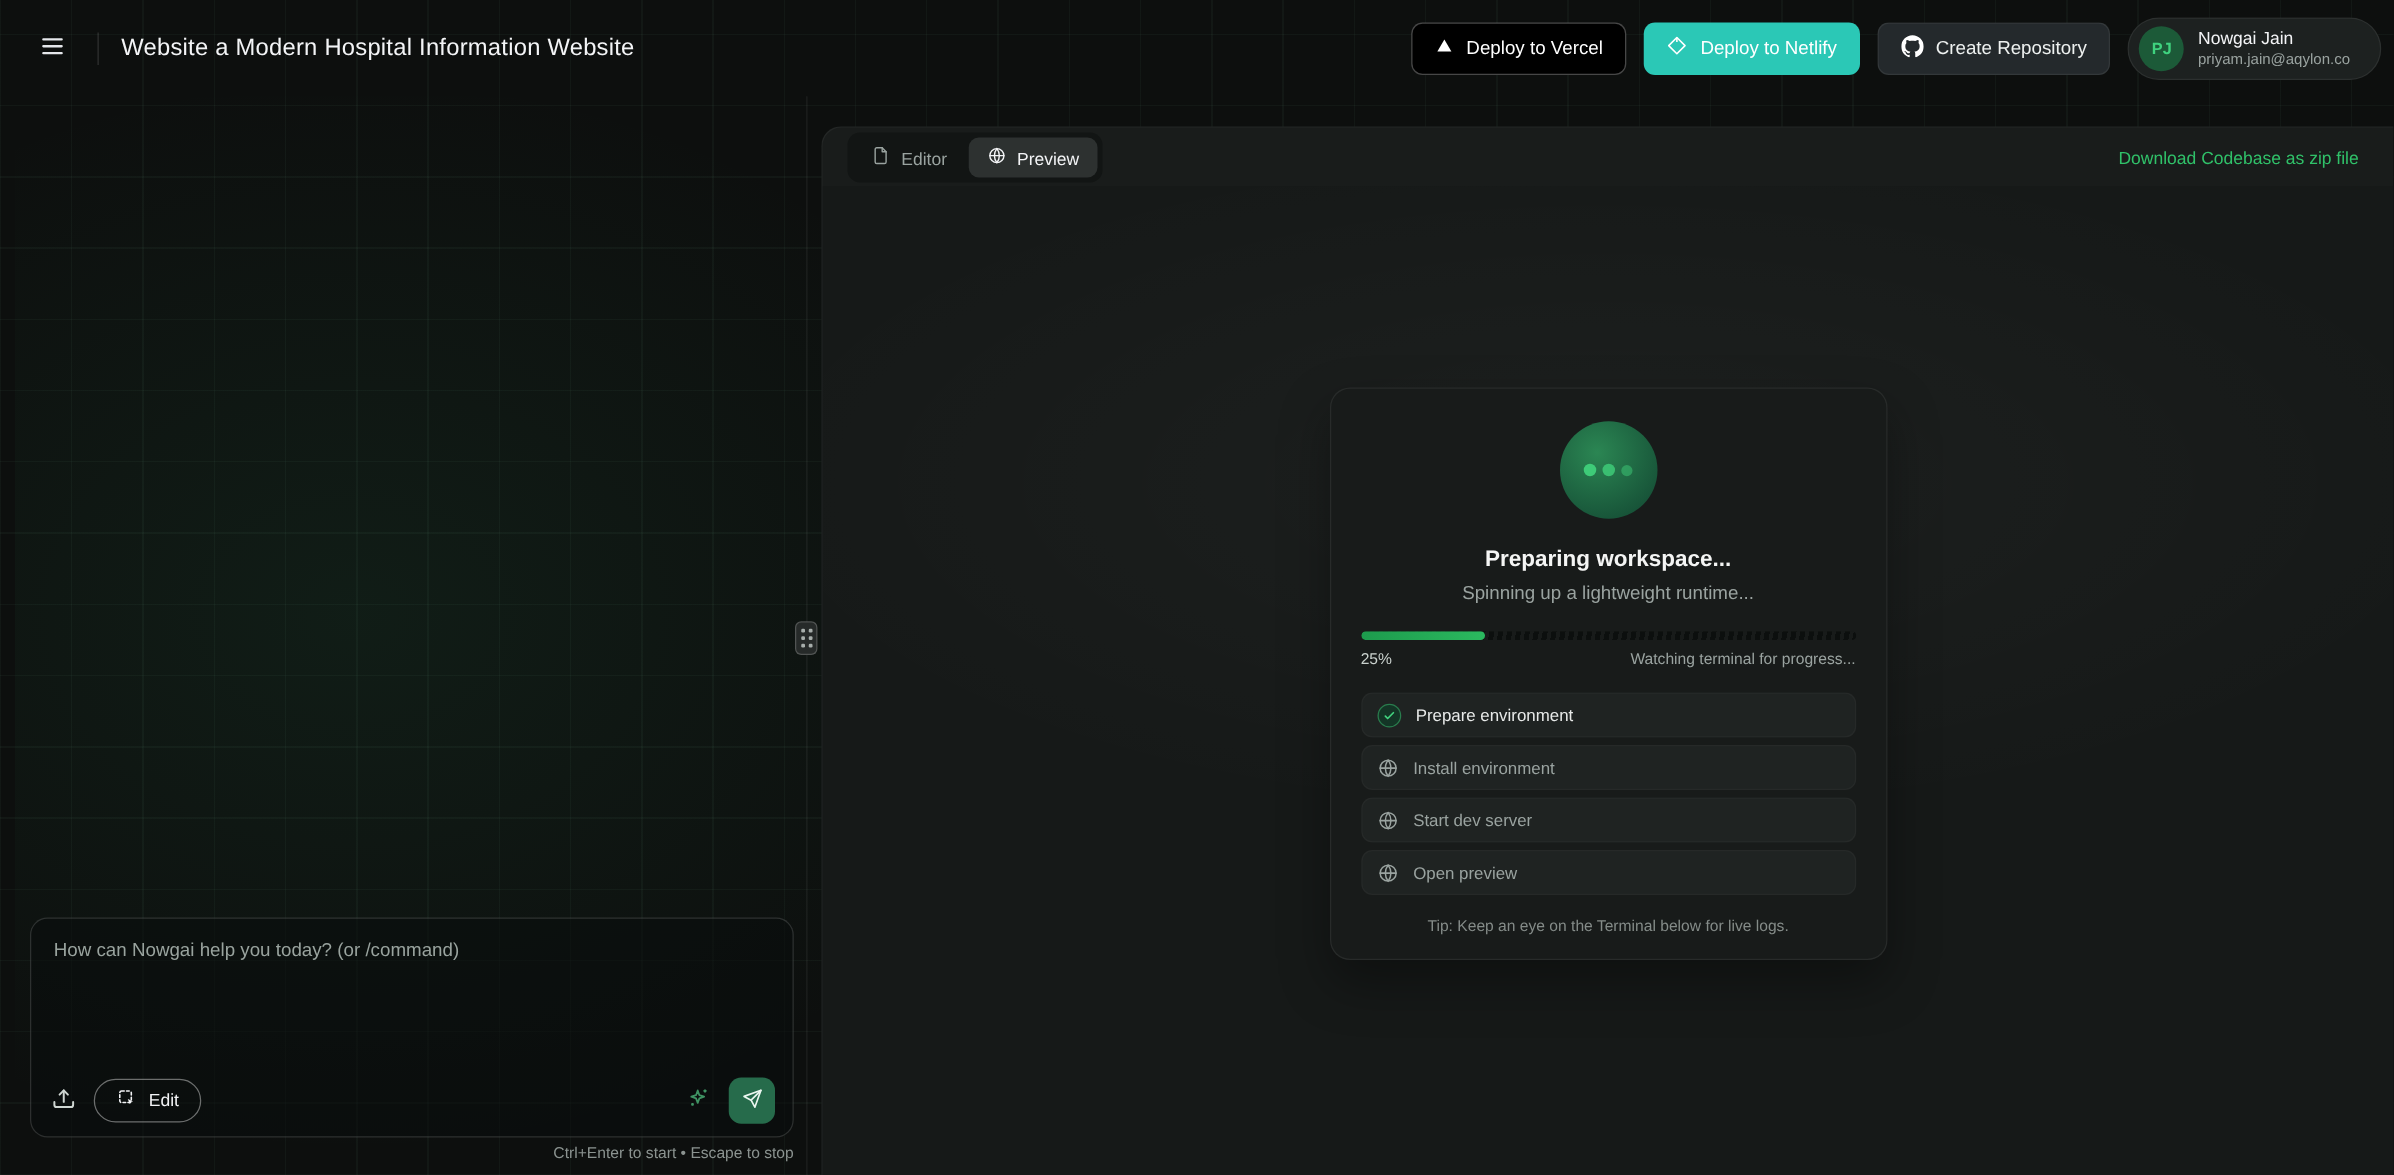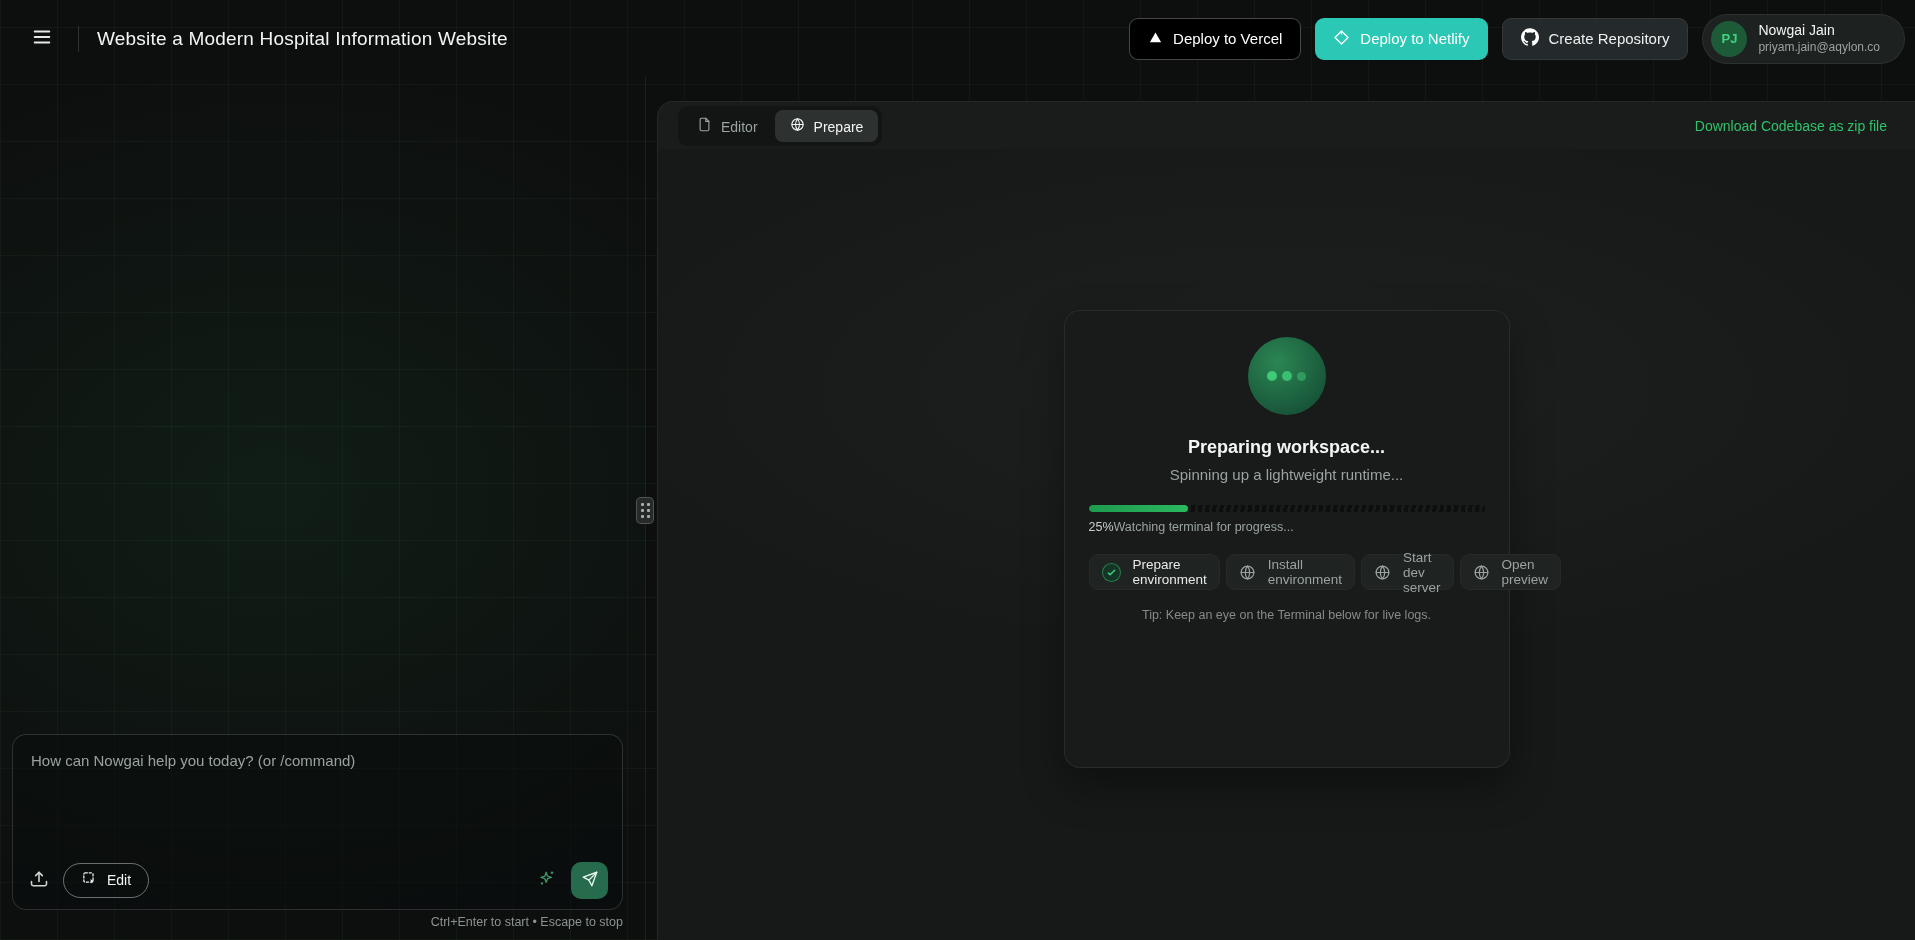--- a/index.html
+++ b/index.html
@@ -27,21 +27,21 @@
   .btn-repo { background:#24292c; color:#eef1f0; border:1px solid rgba(255,255,255,0.07); }
   .user-chip { display:flex; align-items:center; gap:11px; height:50px; padding:6px 24px 6px 8px;
                background:#1d2120; border:1px solid rgba(255,255,255,0.07); border-radius:999px; cursor:pointer; }
   .avatar { width:36px; height:36px; border-radius:50%; background:#1c5a38; color:#3fd37f;
             display:grid; place-items:center; font-size:13px; font-weight:700; }
   .user-meta { display:flex; flex-direction:column; line-height:1.25; text-align:left; }
   .user-name { font-size:14px; color:#f3f4f6; }
   .user-email { font-size:12px; color:#9aa3a0; }
 
   
-  .left-pane { position:absolute; left:0; top:77px; width:645px; bottom:0;
+  .left-pane { position:absolute; left:12px; top:77px; width:645px; bottom:0;
     background: radial-gradient(820px 620px at 42% 48%, rgba(52,168,108,0.09), transparent 70%); padding-left: 16px; }
   .chat-box { position:absolute; left:12px; top:657px; width:611px; height:176px;
               border:1px solid rgba(255,255,255,0.14); border-radius:14px;
               background:rgba(10,13,12,0.55); }
   .chat-input { position:absolute; left:0; right:0; top:0; bottom:54px; background:transparent;
                 border:none; outline:none; resize:none; padding:17px 18px;
                 font-family:"Liberation Sans", sans-serif; font-size:15px; color:#e5e7eb; }
   .chat-input::placeholder { color:#99a39e; }
   .chat-toolbar { position:absolute; left:14px; right:14px; bottom:11px; height:36px;
                   display:flex; align-items:center; gap:12px; }
@@ -88,24 +88,24 @@
   .orb i { width:10px; height:10px; border-radius:50%; background:#3ecb78; }
   .orb i:nth-child(2) { opacity:0.85; }
   .orb i:nth-child(3) { opacity:0.5; width:9px; height:9px; }
   .card-title { margin-top:22px; font-size:18px; font-weight:700; color:#f4f5f4; }
   .card-subtitle { margin-top:8px; font-size:15px; color:#9aa3a0; }
   .progress-track { margin-top:22px; height:7px; border-radius:5px; background:#0c0f0e;
     position:relative; overflow:hidden;
     background-image:repeating-linear-gradient(100deg, rgba(255,255,255,0.05) 0 3px, transparent 3px 7px); }
   .progress-fill { position:absolute; left:0; top:0; bottom:0; width:25%;
                    border-radius:5px; background:linear-gradient(90deg,#1d9b4d,#2bb95f); }
-  .progress-meta { display:flex; margin-top:8px; font-size:12.5px; }
+  .progress-meta { display:flex; justify-content:space-between; margin-top:8px; font-size:12.5px; }
   .progress-pct { color:#c9d1cd; }
   .progress-status { color:#9aa3a0; }
-  .steps { margin-top:20px; display:flex; flex-direction:row; gap:6px; }
+  .steps { margin-top:20px; display:flex; flex-direction:column; gap:6px; }
   .step { height:36px; border-radius:9px; background:#1f2322; border:1px solid rgba(255,255,255,0.03);
           display:flex; align-items:center; gap:12px; padding:0 12px;
           font-size:13.5px; color:#9aa3a0; text-align:left; }
   .step.done { color:#e8eae9; }
   .step-check { width:19px; height:19px; border-radius:50%; background:#143526;
                 border:1px solid rgba(66,212,127,0.45); display:grid; place-items:center; flex:none; }
   .step-globe { display:grid; place-items:center; flex:none; }
   .card-tip { margin-top:18px; font-size:12.5px; color:#848b88; }
 </style>
 </head>
@@ -230,21 +230,21 @@
           <span>Editor</span>
         </button>
         <button class="tab active">
           <span>
             <svg width="15" height="15" viewBox="0 0 24 24" fill="none" stroke="currentColor" stroke-width="1.8" stroke-linecap="round">
                 <circle cx="12" cy="12" r="9"></circle>
                 <path d="M3 12h18"></path>
                 <path d="M12 3a14.5 14.5 0 0 1 0 18 14.5 14.5 0 0 1 0-18z"></path>
               </svg>
           </span>
-          <span>Prepare</span>
+          <span>Preview</span>
         </button>
       </div>
       <button class="download-link">Download Codebase as zip file</button>
     </div>
 
     <div class="panel-content">
       <div class="status-card">
         <div class="orb">
             <i></i>
             <i></i>

